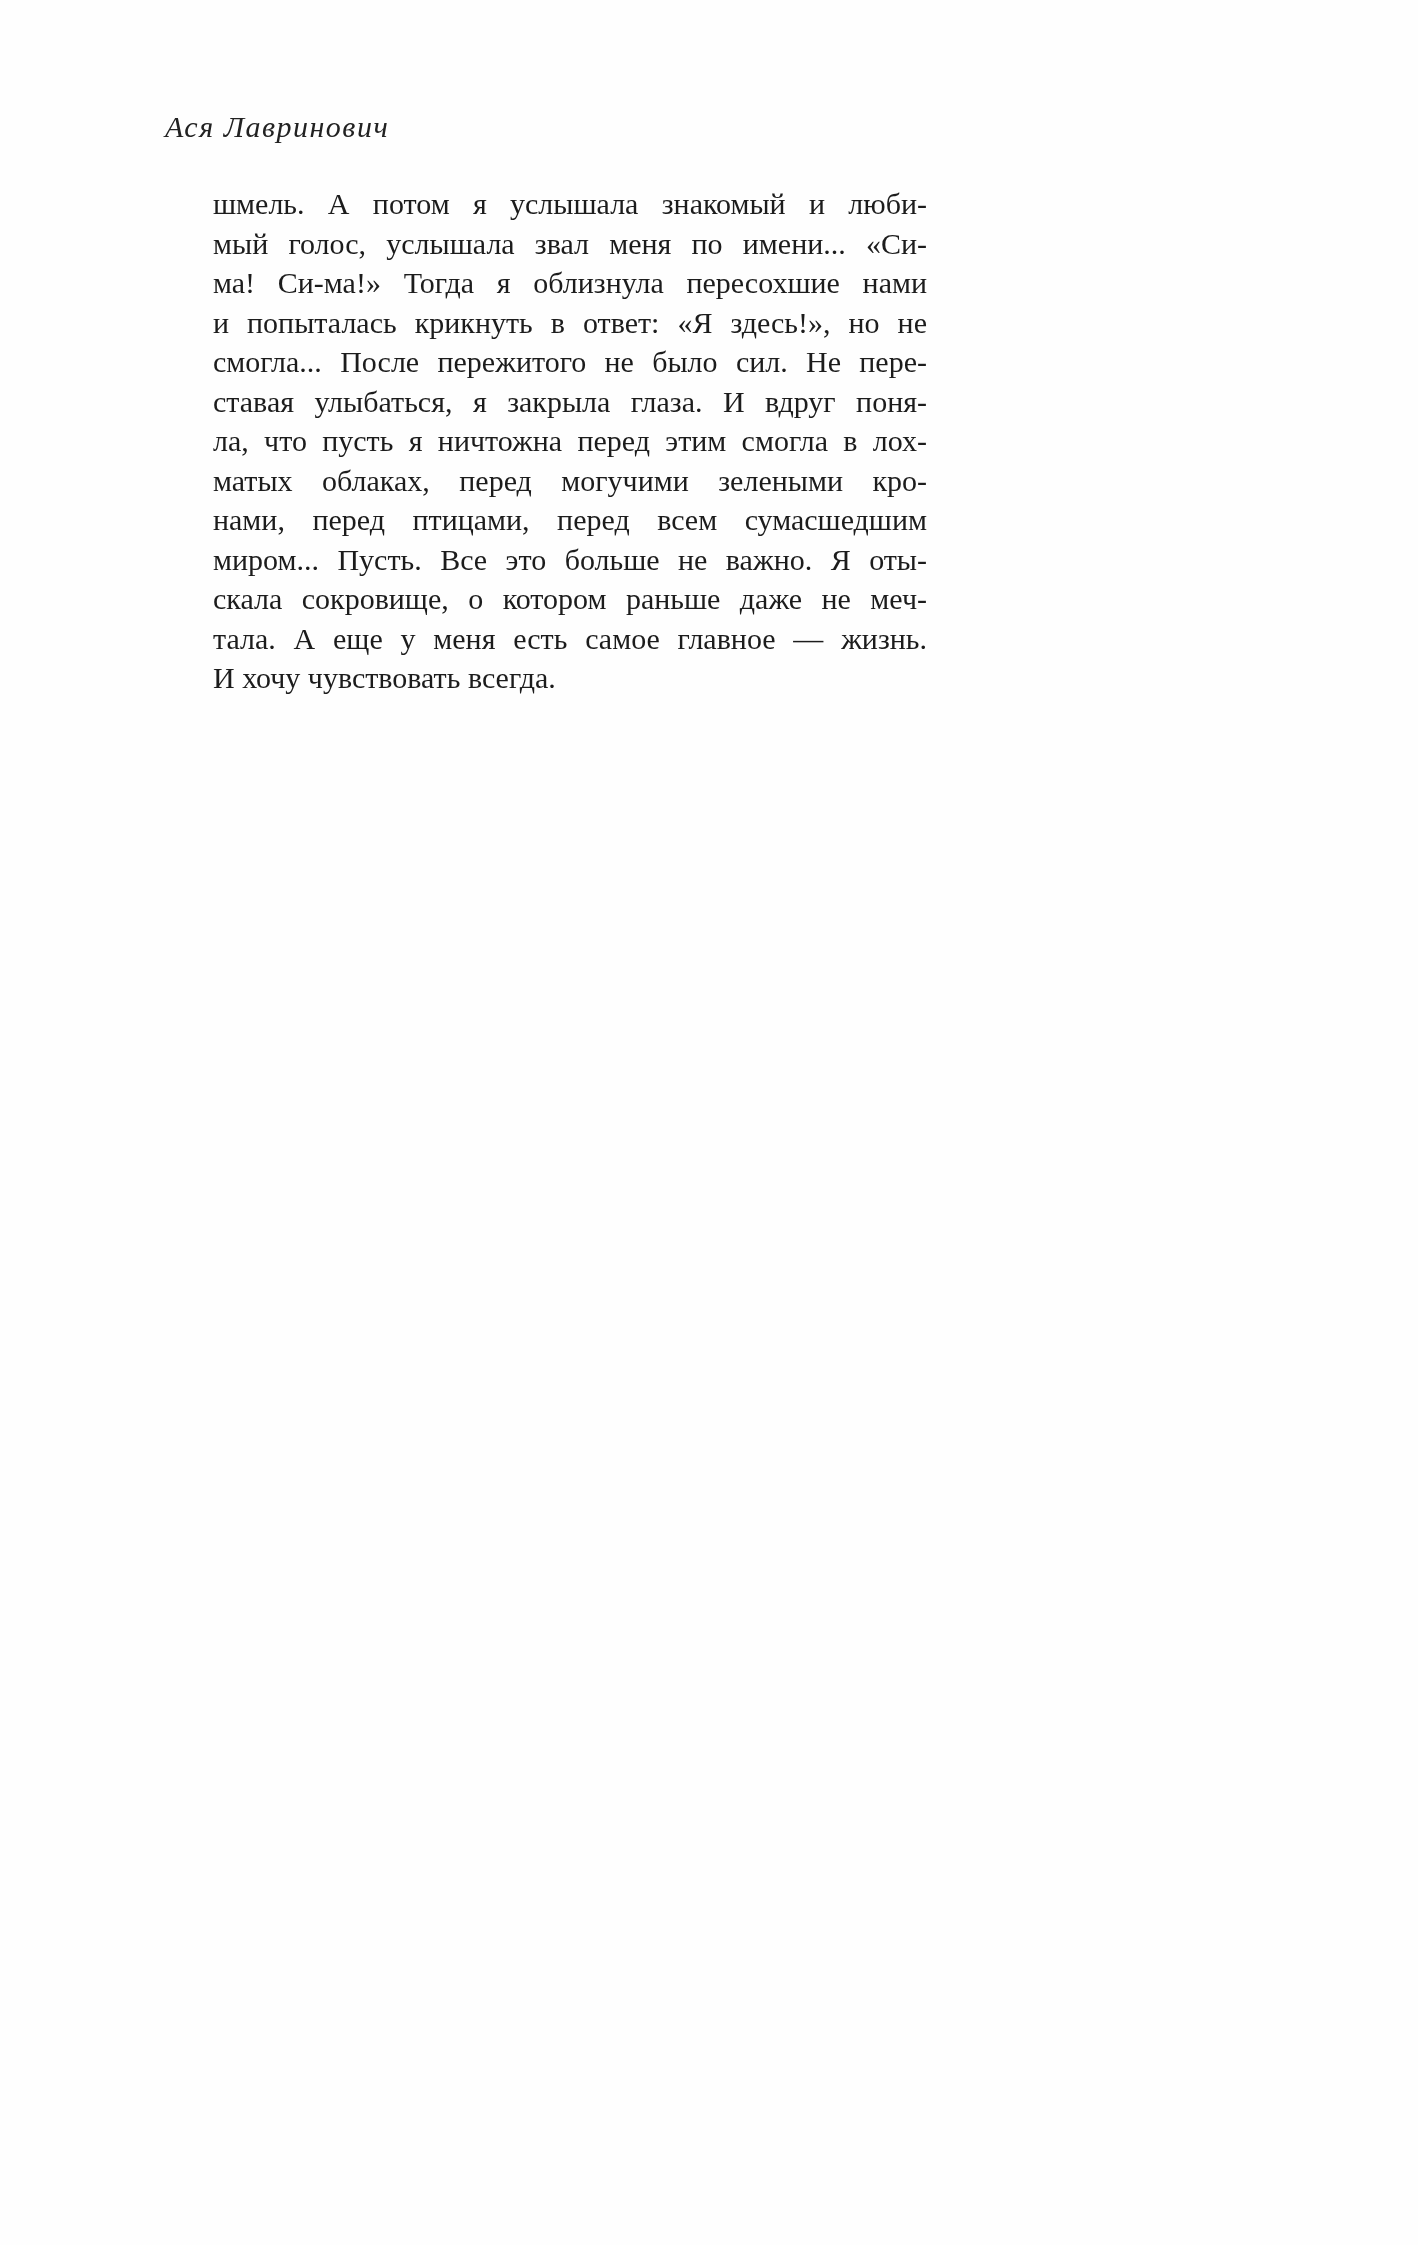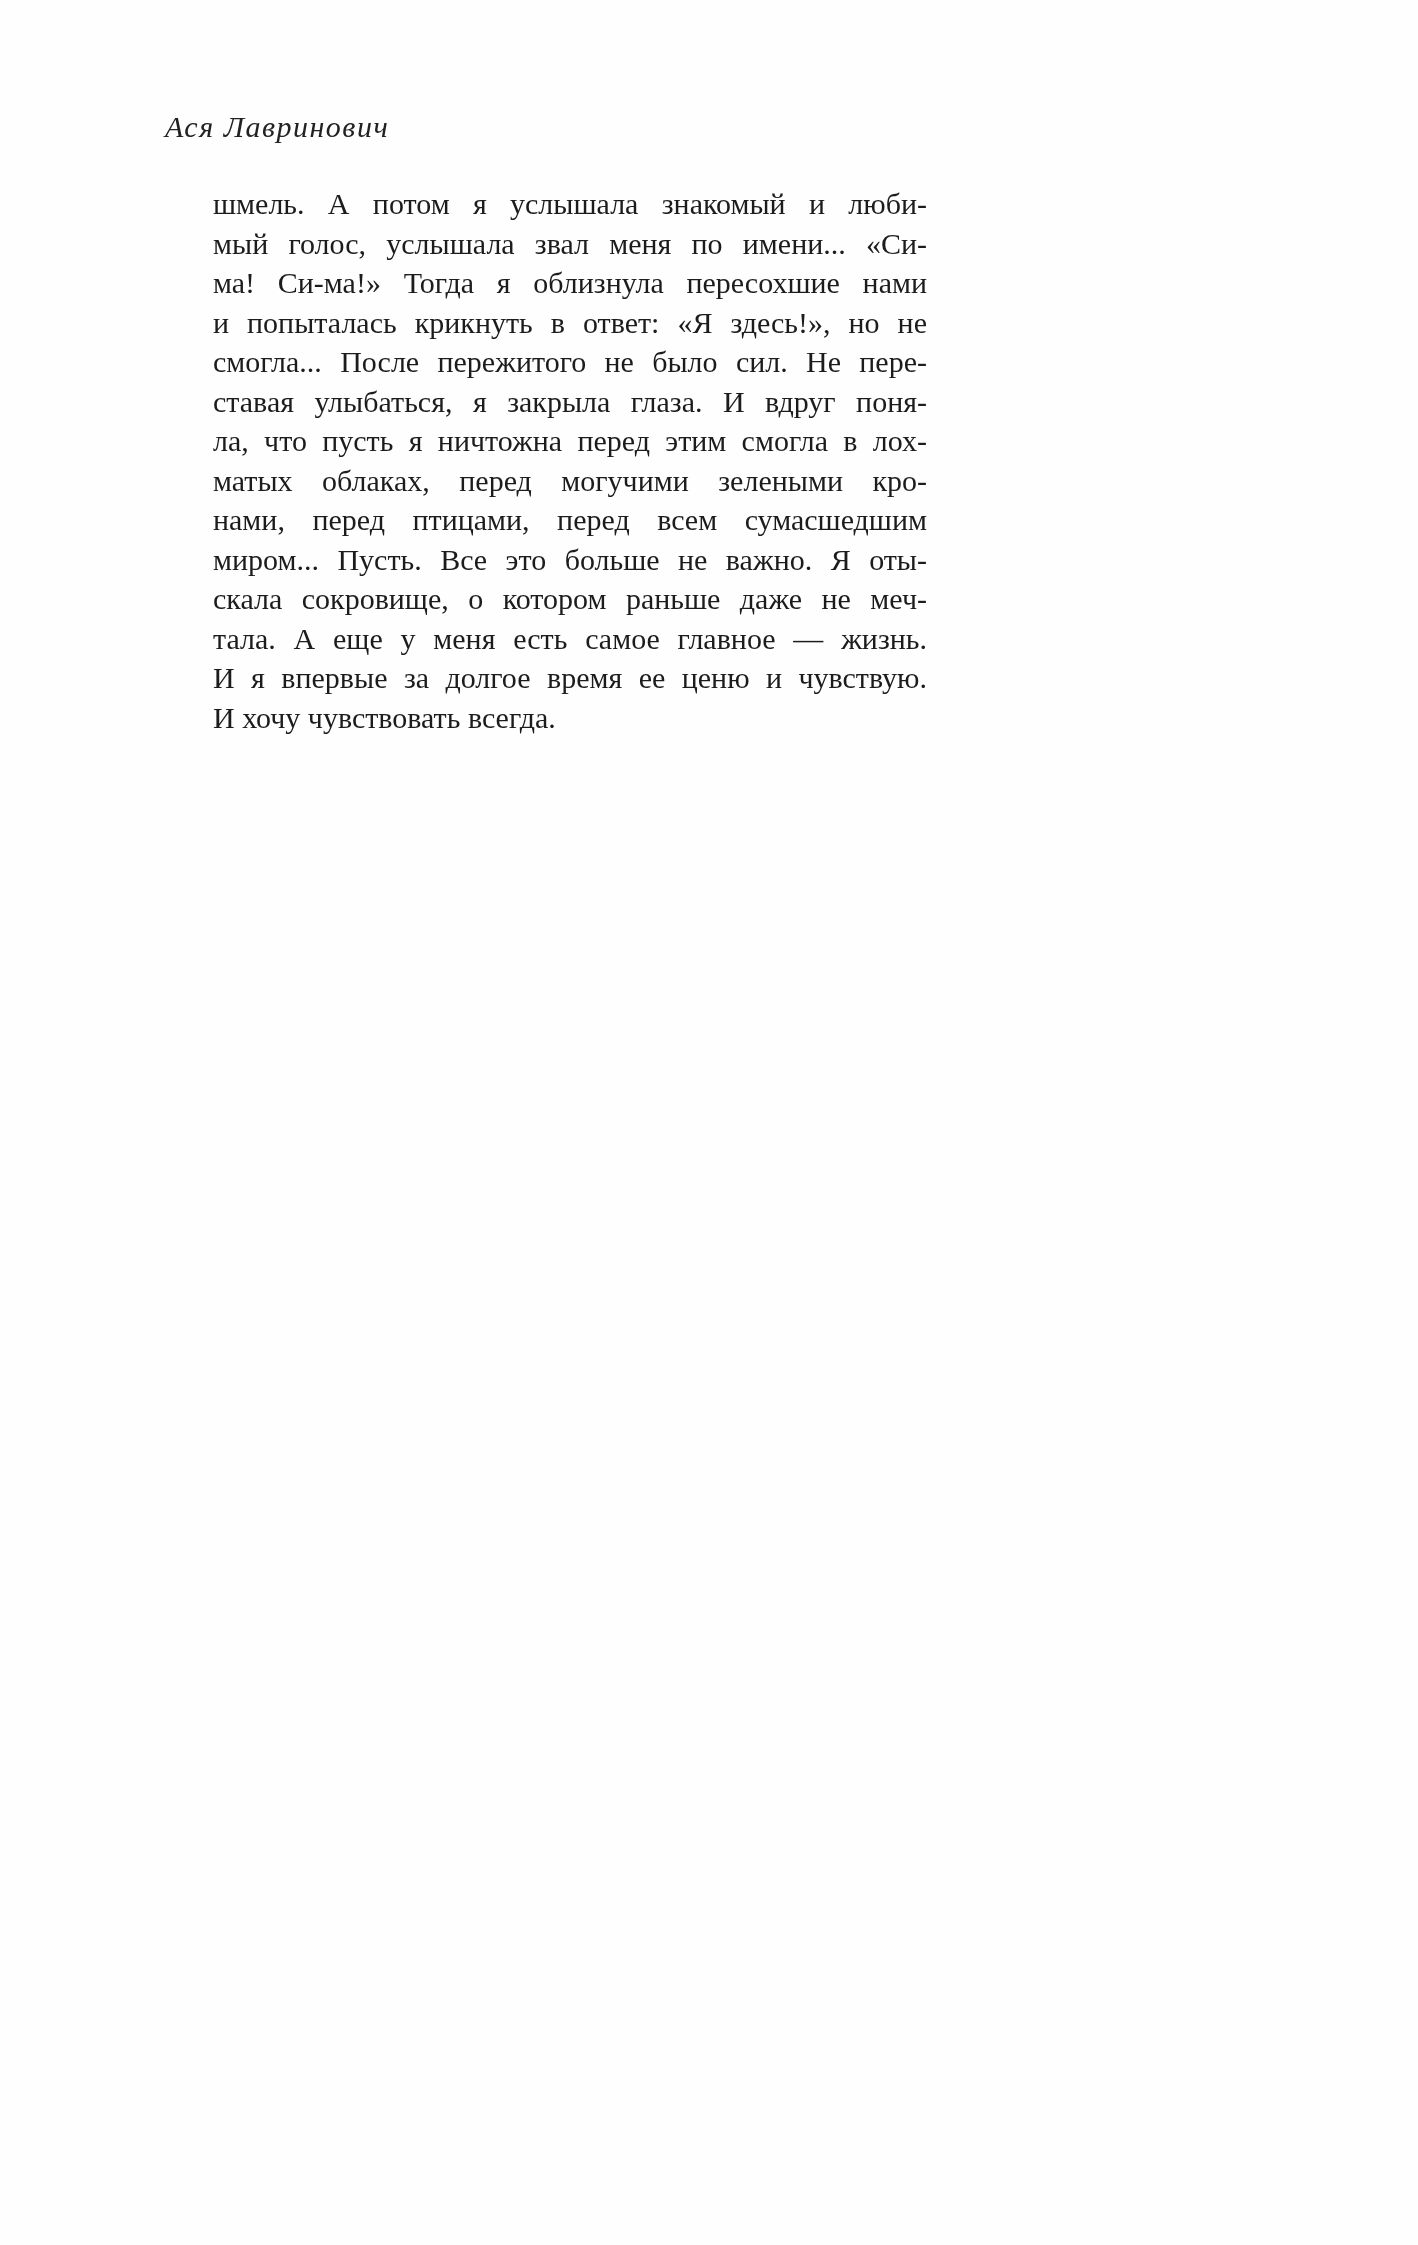--- a/index.html
+++ b/index.html
@@ -58,16 +58,15 @@
     <div class="text-line">ма! Си-ма!» Тогда я облизнула пересохшие нами</div>
     <div class="text-line">и попыталась крикнуть в ответ: «Я здесь!», но не</div>
     <div class="text-line">смогла... После пережитого не было сил. Не пере-</div>
     <div class="text-line">ставая улыбаться, я закрыла глаза. И вдруг поня-</div>
     <div class="text-line">ла, что пусть я ничтожна перед этим смогла в лох-</div>
     <div class="text-line">матых облаках, перед могучими зелеными кро-</div>
     <div class="text-line">нами, перед птицами, перед всем сумасшедшим</div>
     <div class="text-line">миром... Пусть. Все это больше не важно. Я оты-</div>
     <div class="text-line">скала сокровище, о котором раньше даже не меч-</div>
     <div class="text-line">тала. А еще у меня есть самое главное — жизнь.</div>
-    <div class="text-line">И я впервые за долгое время ее ценю и чувствую.</div>
     <div class="text-line last">И хочу чувствовать всегда.</div>
   </div>
 </div>
 
 </body></html>

